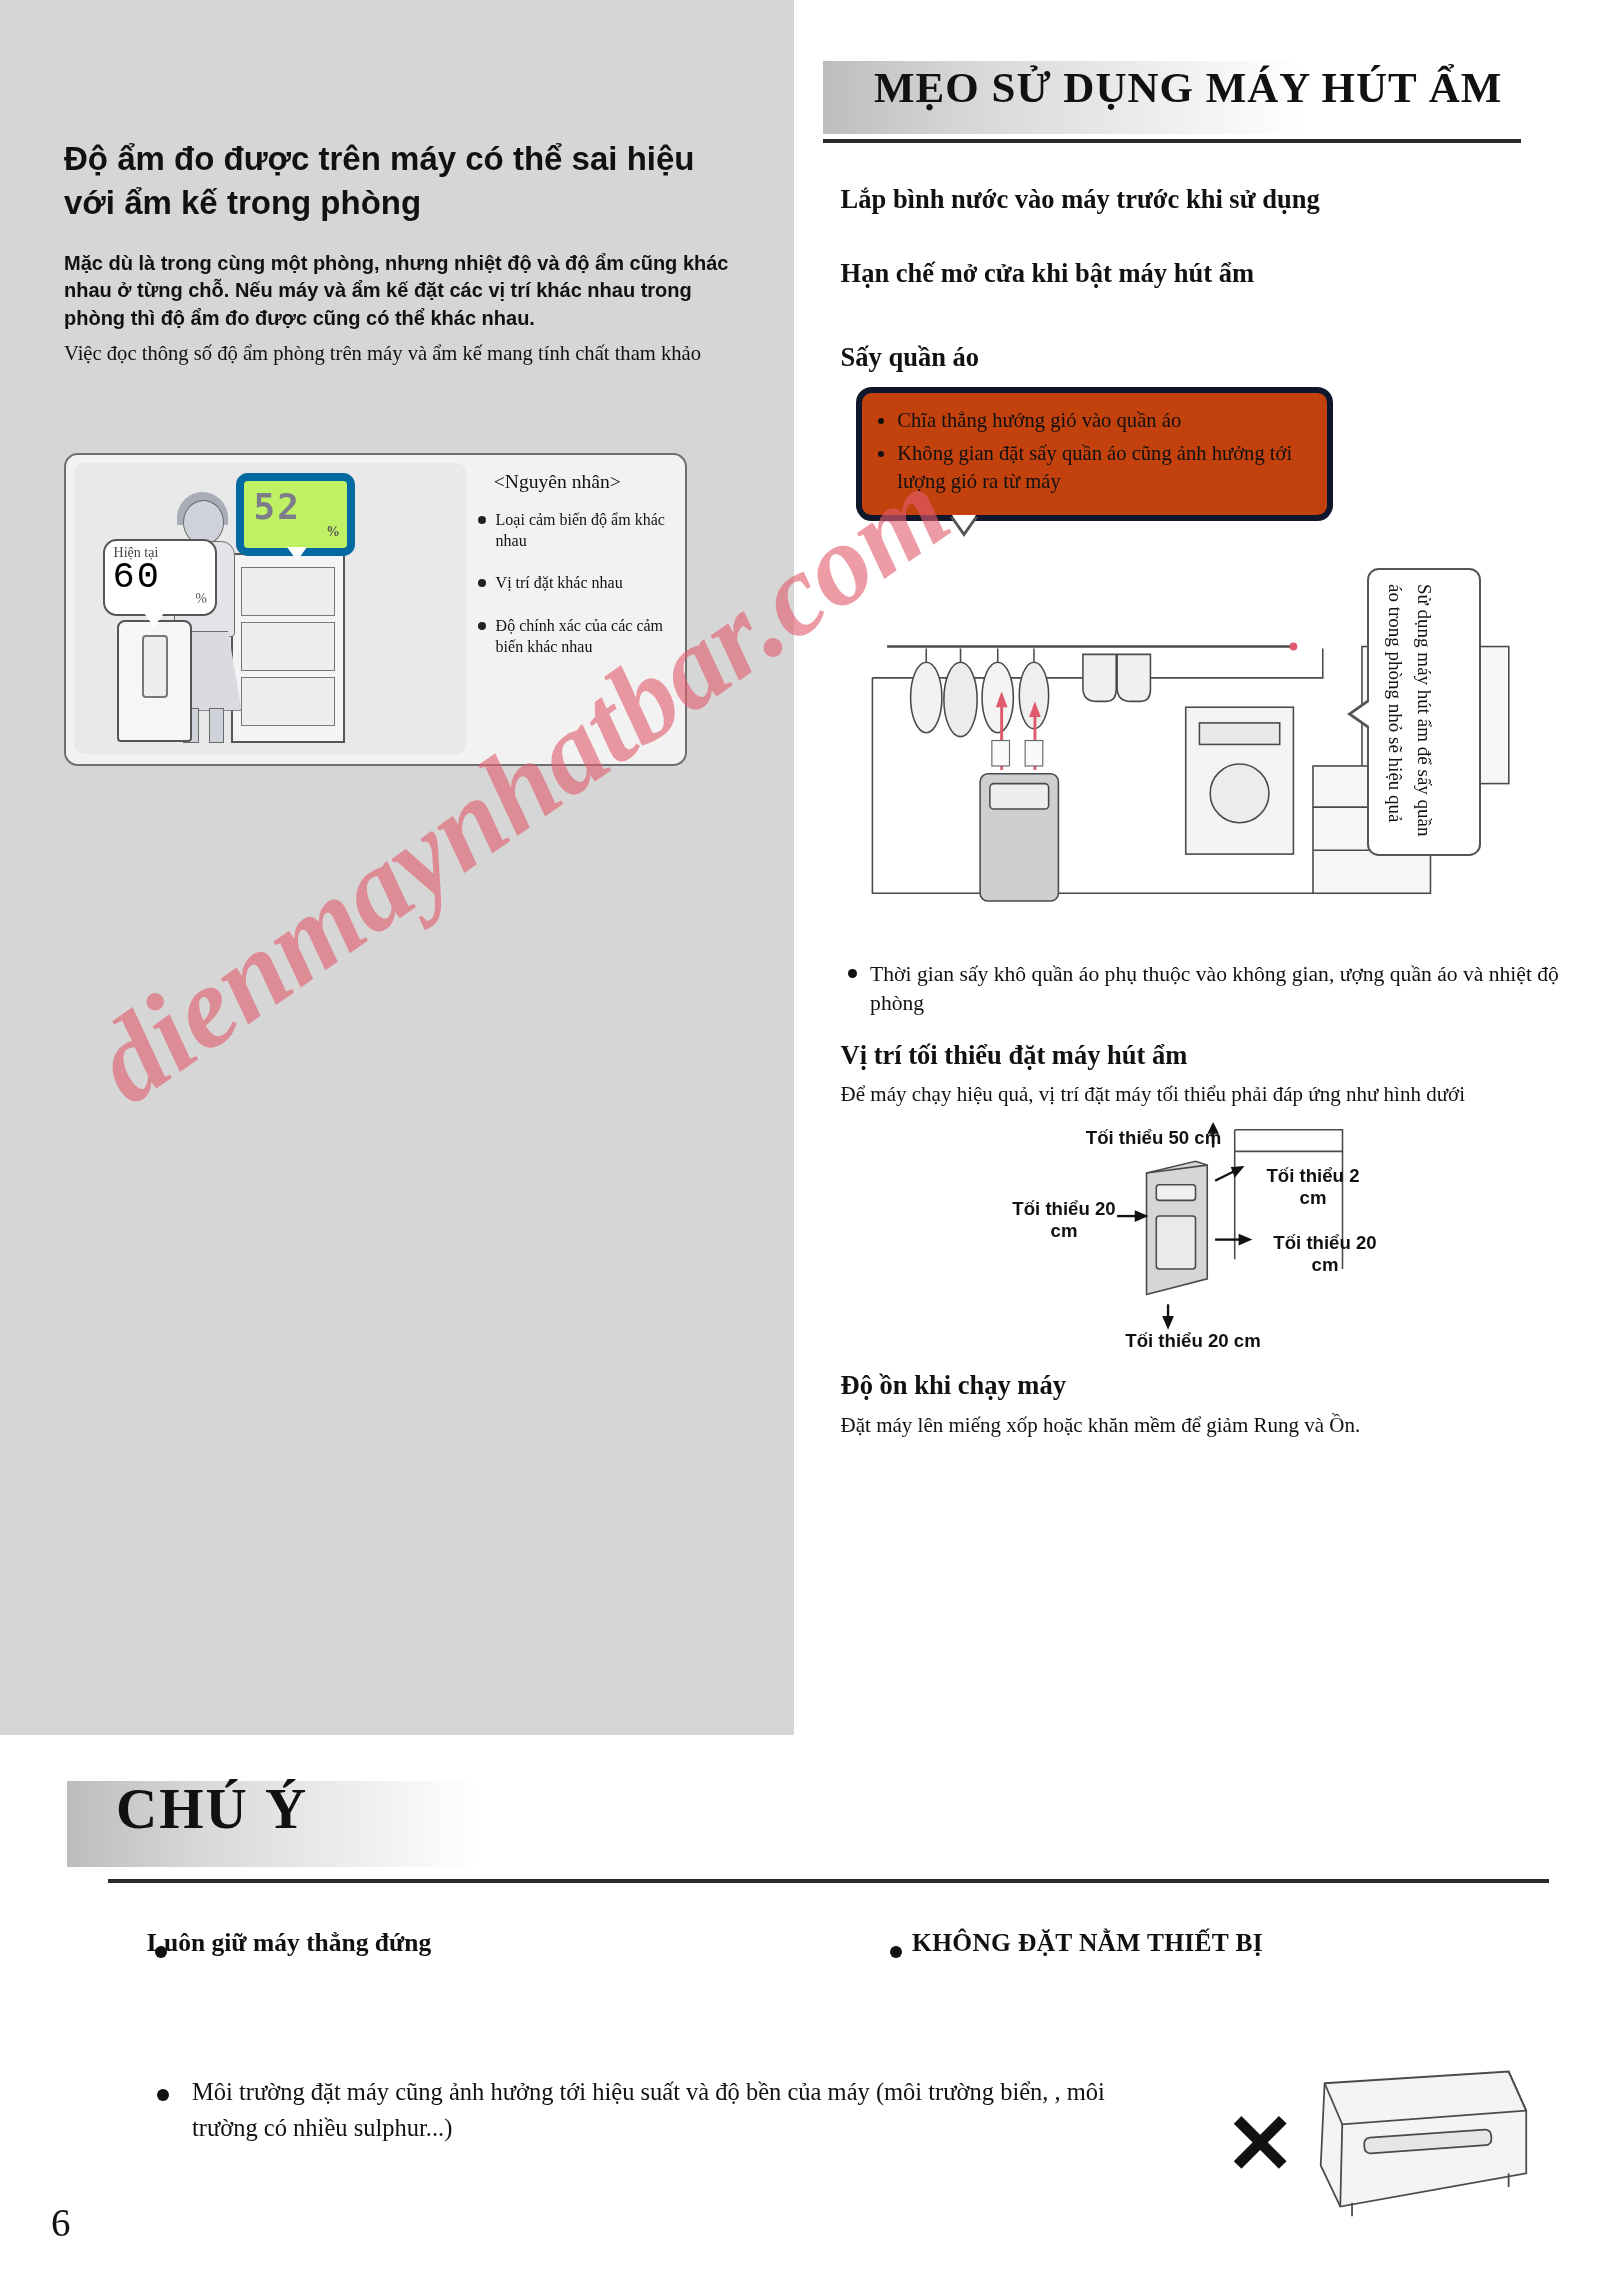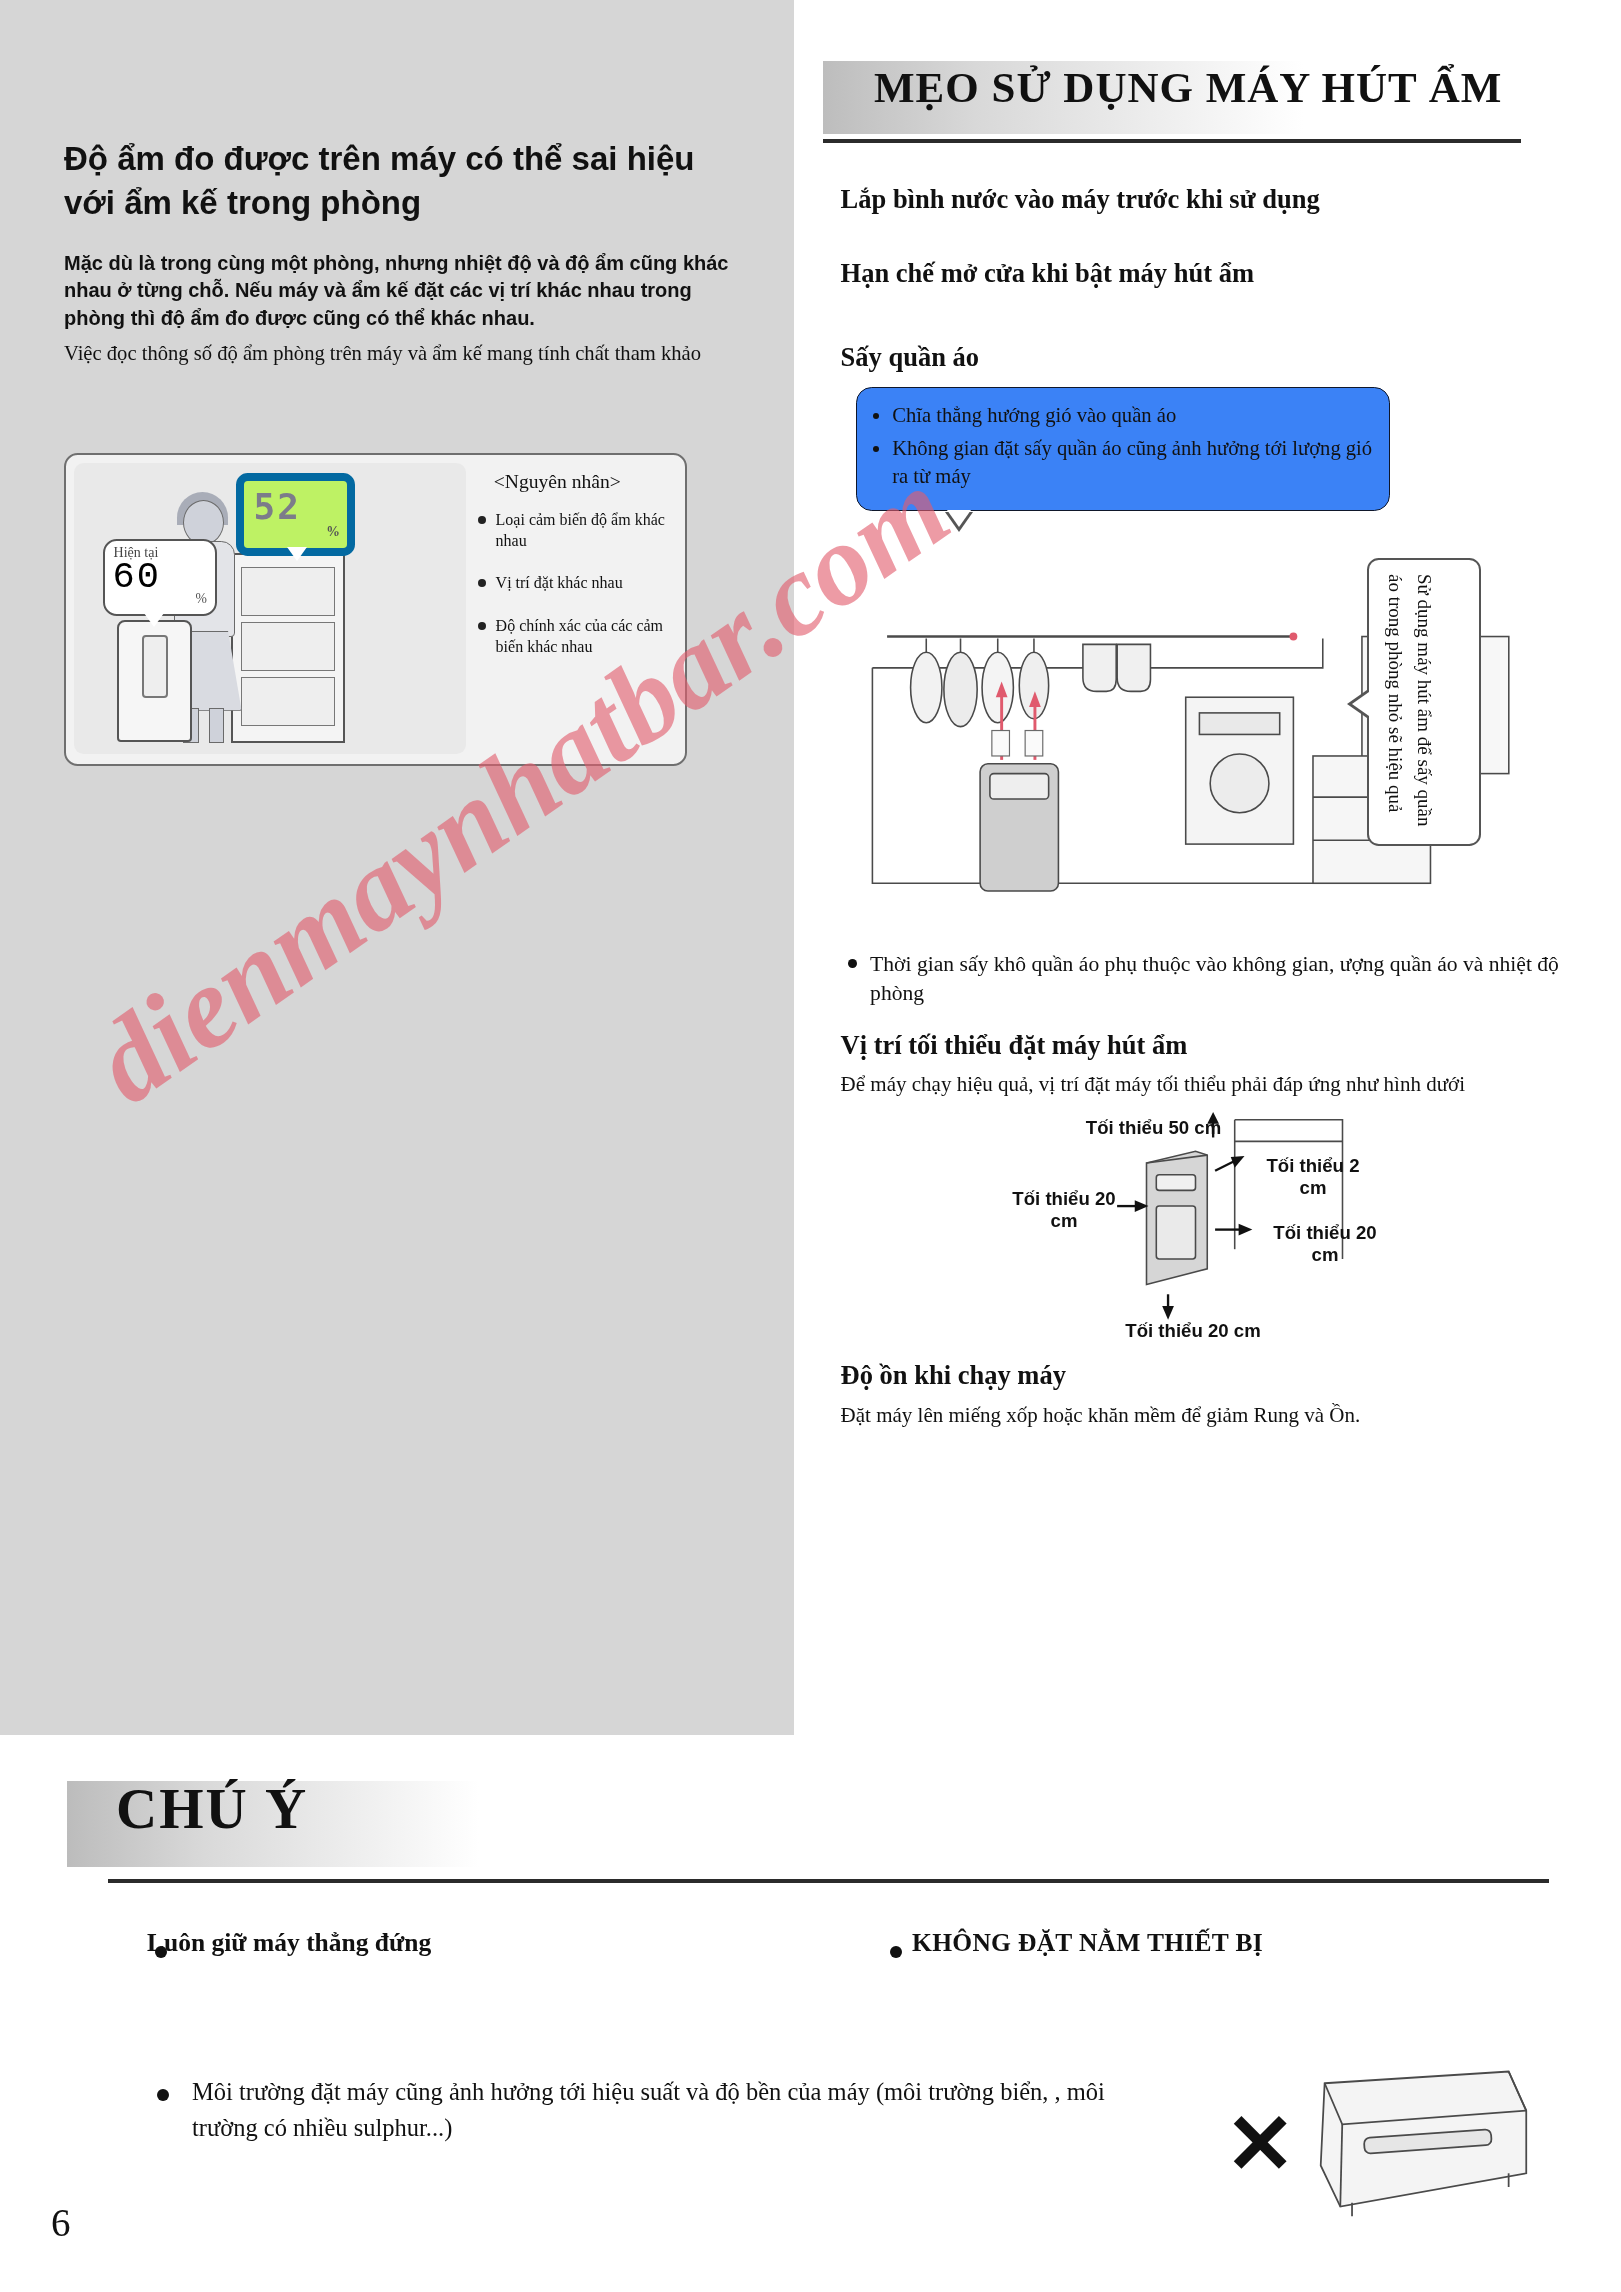--- a/index.html
+++ b/index.html
@@ -124,22 +124,22 @@
   h3.sub{
     font-family:"Liberation Serif", serif;font-weight:bold;font-size:26.5px;
     color:#111;margin:53px 0 9.8px 17.6px;
   }
   p.sub-body{
     font-family:"Liberation Serif", serif;font-size:21px;line-height:1.4;
     margin:0 0 0 17.6px;color:#111;
   }
   
   .callout{
-    position:relative;margin:13.7px 0 0 33px;width:534px;
-    background:#3b82f6;border:1px solid #0f172a;border-radius:15.7px;padding:13.7px 15.7px 15.7px 17.6px;
+    position:relative;margin:13.7px 0 0 33px;width:477px;
+    background:#c2410c;border:6px solid #0f172a;border-radius:15.7px;padding:13.7px 15.7px 15.7px 17.6px;
     box-sizing:border-box;
   }
   .callout ul{margin:0;padding:0 0 0 17.6px;}
   .callout li{
     font-family:"Liberation Serif", serif;font-size:20.6px;line-height:1.38;color:#111;margin-bottom:3.9px;
   }
   .callout:after{
     content:"";position:absolute;left:90px;bottom:-16.7px;
     border-left:12.7px solid transparent;border-right:12.7px solid transparent;
     border-top:17.6px solid #fff;

